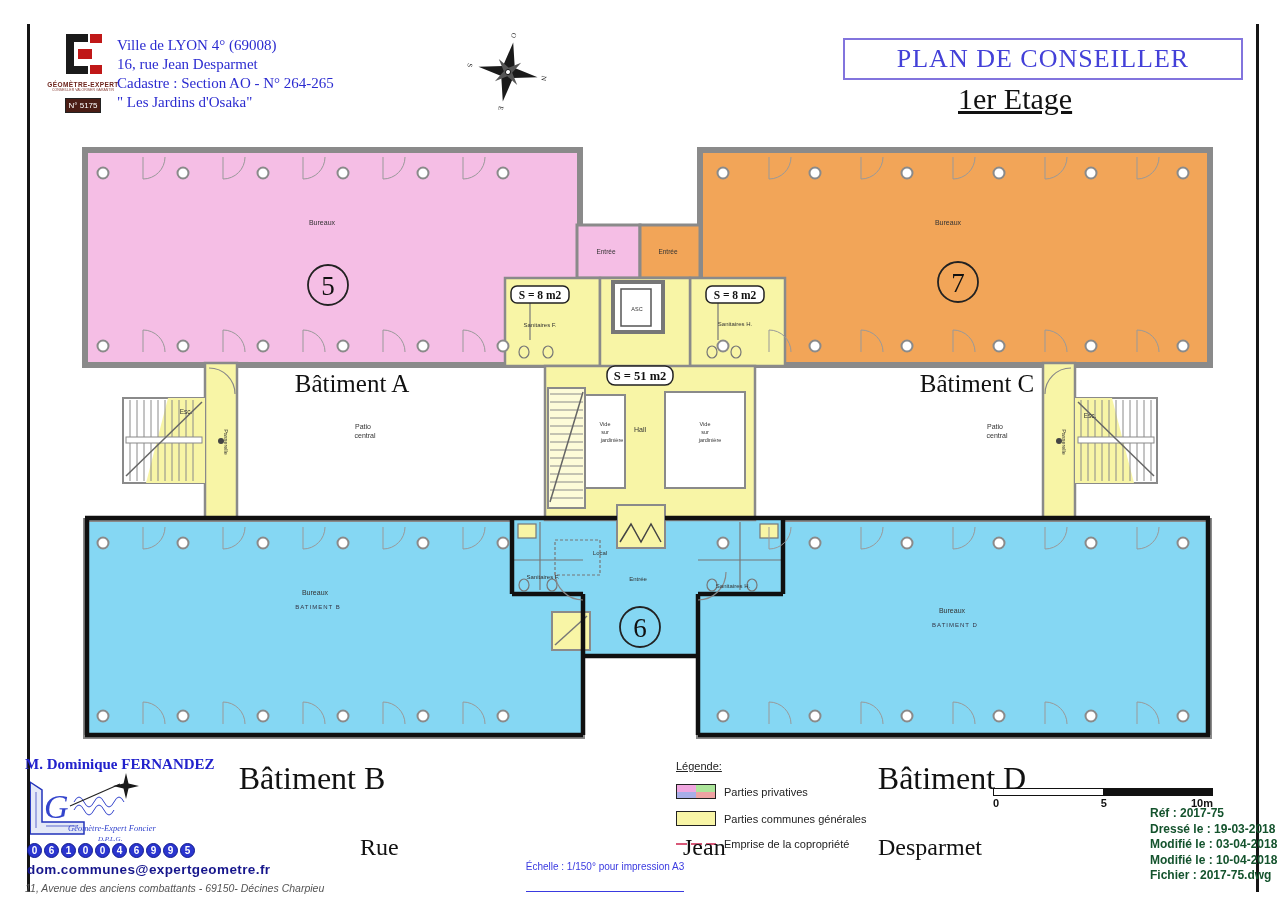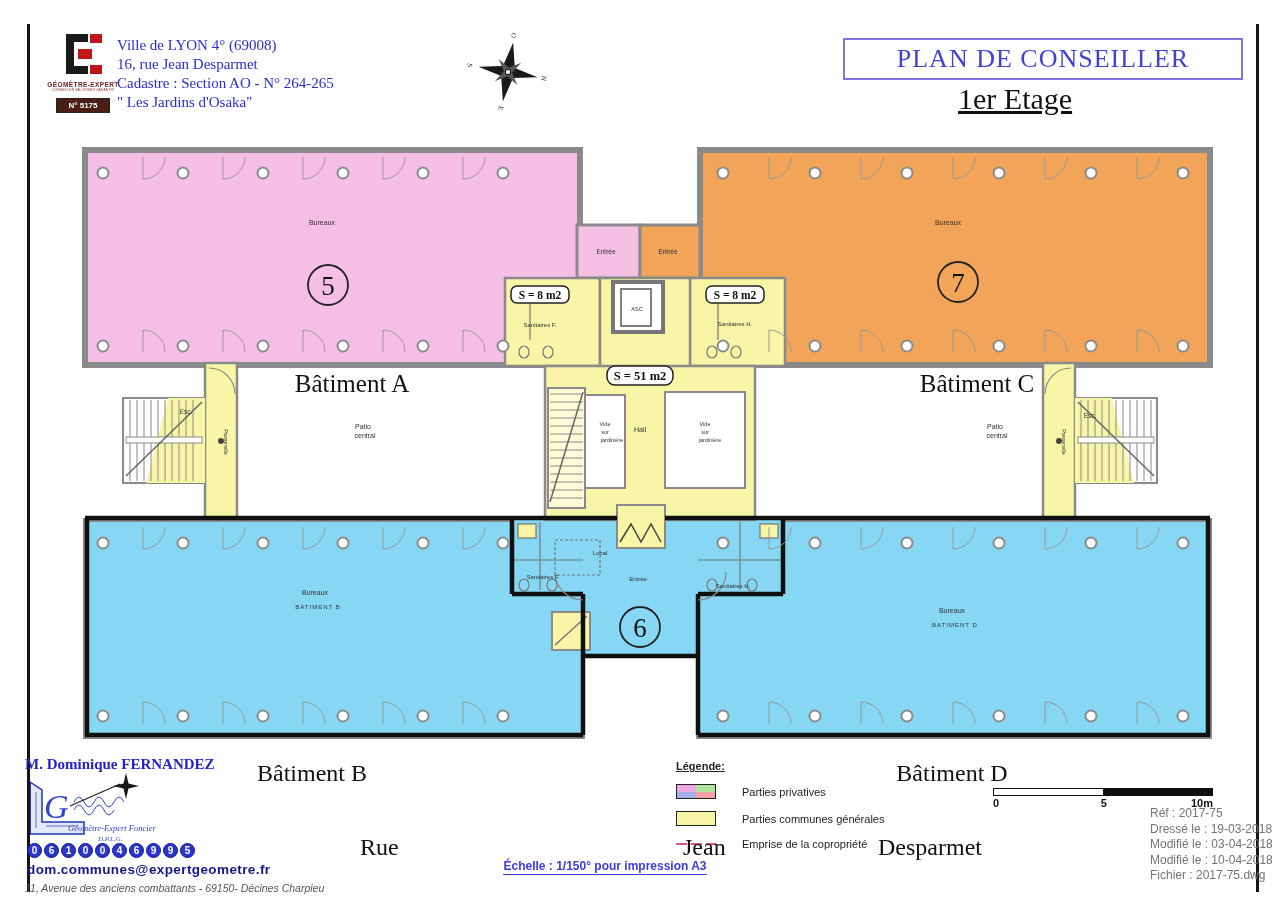--- a/index.html
+++ b/index.html
@@ -10,50 +10,50 @@
 .frame-v{position:absolute;width:3px;background:#151515}
 
 .addr{position:absolute;left:117px;top:36px;color:#2b2bd0;font-family:"Liberation Serif",serif;font-size:15px;line-height:19px;white-space:nowrap}
 .title-box{position:absolute;left:843px;top:38px;width:400px;height:42px;border:2px solid #8274dd;display:flex;align-items:center;justify-content:center}
 .title-box span{font-family:"Liberation Serif",serif;font-size:26px;color:#4340d8;letter-spacing:1px;white-space:nowrap}
 .subtitle{position:absolute;left:958px;top:82px;width:210px;text-align:left;font-family:"Liberation Serif",serif;font-size:30px;color:#111;text-decoration:underline;white-space:nowrap}
 
 .logo-wrap{position:absolute;left:44px;top:32px;width:78px}
 .logo-brand{color:#6d241c;font-size:6.5px;font-weight:bold;letter-spacing:.4px;text-align:center;margin-top:1px;white-space:nowrap}
 .logo-tag{color:#8a4038;font-size:3.5px;text-align:center;white-space:nowrap}
-.logo-badge{margin:6px auto 0;width:54px;height:15px;background:#4a1d15;border:1px solid #222;color:#fff;font-size:8px;font-weight:bold;display:flex;align-items:center;justify-content:center;white-space:nowrap}
+.logo-badge{margin:6px auto 0;width:36px;height:15px;background:#4a1d15;border:1px solid #222;color:#fff;font-size:8px;font-weight:normal;display:flex;align-items:center;justify-content:center;white-space:nowrap}
 
 .surveyor{position:absolute;left:25px;top:756px;font-family:"Liberation Serif",serif;font-weight:bold;font-size:15px;color:#2222cc;white-space:nowrap}
 .phone{position:absolute;left:27px;top:843px;display:flex;gap:2px}
 .phone span{width:15px;height:15px;border-radius:50%;background:#2a35cf;border:1px solid #101a90;color:#fff;font-size:10px;font-weight:bold;display:flex;align-items:center;justify-content:center}
 .email{position:absolute;left:27px;top:862px;font-size:13.5px;font-weight:bold;color:#16168c;letter-spacing:.4px;white-space:nowrap}
 .office{position:absolute;left:25px;top:882px;font-style:italic;font-size:10.5px;color:#555;white-space:nowrap}
 
-.bcaption{position:absolute;width:180px;text-align:center;font-family:"Liberation Serif",serif;font-size:24px;color:#111;white-space:nowrap}
+.bcaption{position:absolute;width:180px;text-align:center;font-family:"Liberation Serif",serif;font-size:32px;color:#111;white-space:nowrap}
 
 .legend{position:absolute;left:676px;top:760px;font-size:11px;color:#222}
-.legend .ltitle{font-weight:bold;text-decoration:underline;margin-bottom:6px}
-.lrow{display:flex;align-items:center;margin-top:12px;gap:26px}
+.legend .ltitle{font-weight:normal;text-decoration:underline;margin-bottom:6px}
+.lrow{display:flex;align-items:center;margin-top:12px;gap:8px}
 .sw{width:40px;height:15px;border:1px solid #222;flex:0 0 auto}
 .sw-grid{display:grid;grid-template-columns:1fr 1fr;grid-template-rows:1fr 1fr}
 .sw-grid i{display:block}
 .sw-yellow{background:#f8f5a6}
 .dashline{width:40px;height:2px;background:repeating-linear-gradient(90deg,#d85878 0 11px,transparent 11px 15px);flex:0 0 auto}
 
 .scalebar{position:absolute;left:993px;top:788px;width:220px}
 .sb-bar{height:8px;border:1px solid #111;display:flex}
 .sb-bar i{display:block;height:100%}
 .sb-labels{position:relative;height:14px;font-size:11px;font-weight:bold;color:#111}
 .sb-labels span{position:absolute;top:1px}
 
-.info{position:absolute;left:1150px;top:806px;font-size:12px;line-height:15.5px;color:#737373;font-weight:normal;white-space:nowrap}
+.info{position:absolute;left:1150px;top:806px;font-size:12px;line-height:15.5px;color:#14532d;font-weight:bold;white-space:nowrap}
 
 .street{position:absolute;font-family:"Liberation Serif",serif;font-size:24px;color:#111;white-space:nowrap}
 .scale-note{position:absolute;left:455px;top:856px;width:300px;text-align:center}
-.scale-note span{display:inline-block;color:#3a3ae0;font-size:12px;font-weight:bold;border-bottom:1.5px solid #3a3ae0;padding-bottom:1px;white-space:nowrap}
+.scale-note span{display:inline-block;color:#3a3ae0;font-size:10px;font-weight:normal;border-bottom:1.5px solid #3a3ae0;padding-bottom:19px;white-space:nowrap}
 
 text{font-family:"Liberation Sans",sans-serif;fill:#333}
 .t55{font-size:5.5px}.t6{font-size:6px}.t65{font-size:6.5px}.t7{font-size:7px}
 .bigname{font-family:"Liberation Serif",serif;font-size:25px;fill:#111}
 .lotnum{font-family:"Liberation Serif",serif;font-size:27px;fill:#111}
 .sbox{font-family:"Liberation Serif",serif;font-size:12.5px;font-weight:bold;fill:#111}
 .sbox-sm{font-family:"Liberation Serif",serif;font-size:11.5px;font-weight:bold;fill:#111}
 .subname{font-size:6px;letter-spacing:1px;fill:#334}
 .compass-l{font-family:"Liberation Serif",serif;font-size:7px;fill:#222}
 .flogo-t1{font-family:"Liberation Serif",serif;font-style:italic;font-size:8.5px;fill:#3344cc}

